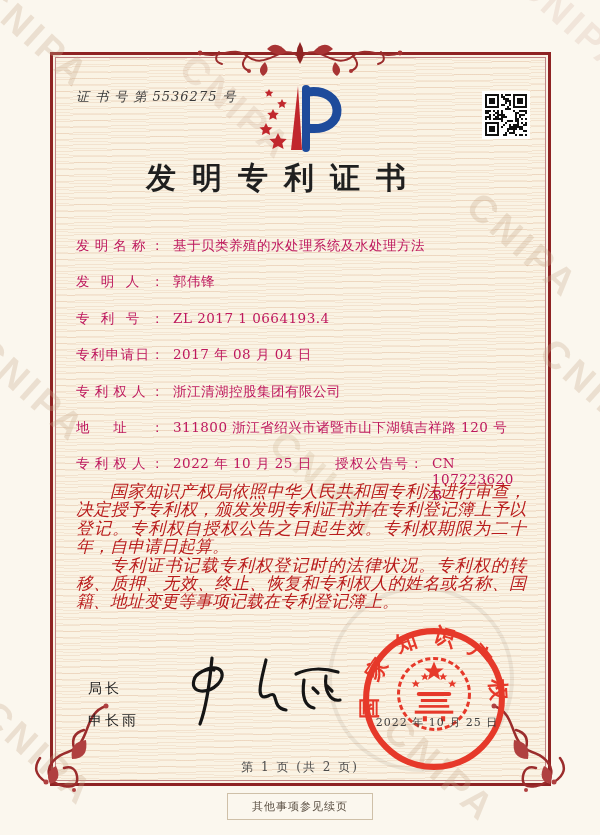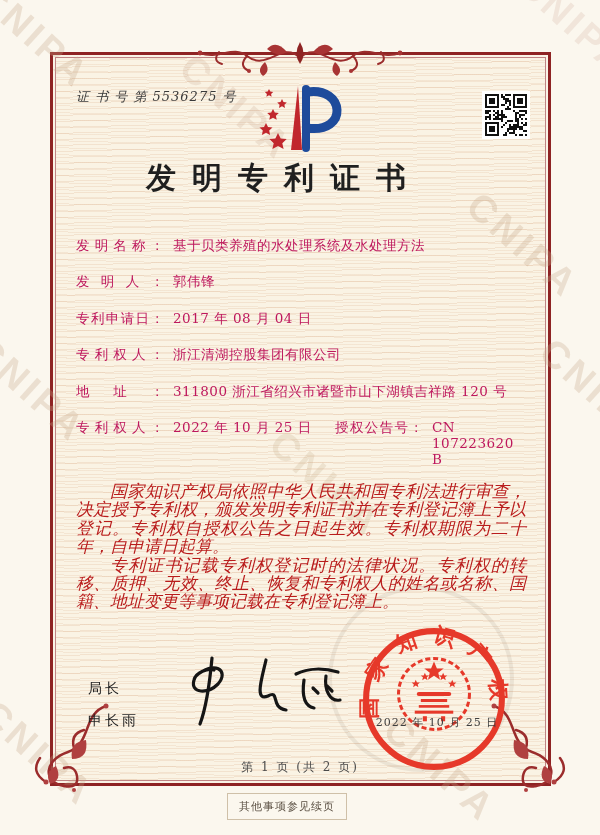--- a/index.html
+++ b/index.html
@@ -62,21 +62,21 @@
   .signer-title{position:absolute;left:88px;top:680px;font-size:14px;letter-spacing:3px;color:#222;z-index:4;font-family:"Liberation Sans","DejaVu Sans",sans-serif;}
   .signer-name{position:absolute;left:88px;top:712px;font-size:14px;letter-spacing:3px;color:#222;z-index:4;font-family:"Liberation Sans","DejaVu Sans",sans-serif;}
   .signature{position:absolute;left:168px;top:650px;z-index:5;}
   
   .seal-ghost{position:absolute;left:328px;top:586px;width:178px;height:178px;border:4px solid rgba(130,115,95,0.12);border-radius:50%;z-index:3;}
   .seal{position:absolute;left:358px;top:623px;z-index:4;}
   .seal-date{position:absolute;left:362px;top:715px;width:150px;text-align:center;font-size:11px;color:#3f3f3f;letter-spacing:1px;z-index:5;}
   
   .page-footer{position:absolute;left:0;top:759px;width:600px;text-align:center;font-size:12px;letter-spacing:2px;color:#4a4a4a;z-index:4;}
   .cont-box{
-    position:absolute;left:227px;top:793px;width:120px;height:27px;
+    position:absolute;left:227px;top:793px;width:146px;height:27px;
     border:1px solid #cfc0a8;box-sizing:border-box;z-index:4;
     text-align:center;line-height:25px;font-size:11px;color:#5a4f42;letter-spacing:1px;
   }
   
   .orn-top{position:absolute;left:195px;top:32px;z-index:4;}
   .orn-bl{position:absolute;left:26px;top:700px;z-index:4;}
   .orn-br{position:absolute;left:489px;top:700px;z-index:4;transform:scaleX(-1);}
 </style>
 </head>
 <body>
@@ -305,20 +305,24 @@
   <div class="fields">
     <div class="row">
       <span class="flabel">发明名称：</span>
       <span class="fvalue">基于贝类养殖的水处理系统及水处理方法</span>
     </div>
     <div class="row">
       <span class="flabel">发明人：</span>
       <span class="fvalue">郭伟锋</span>
     </div>
     <div class="row">
+      <span class="flabel">专利号：</span>
+      <span class="fvalue">ZL 2017 1 0664193.4</span>
+    </div>
+    <div class="row">
       <span class="flabel">专利申请日：</span>
       <span class="fvalue">2017 年 08 月 04 日</span>
     </div>
     <div class="row">
       <span class="flabel">专利权人：</span>
       <span class="fvalue">浙江清湖控股集团有限公司</span>
     </div>
     <div class="row">
       <span class="flabel">地址：</span>
       <span class="fvalue">311800 浙江省绍兴市诸暨市山下湖镇吉祥路 120 号</span>

